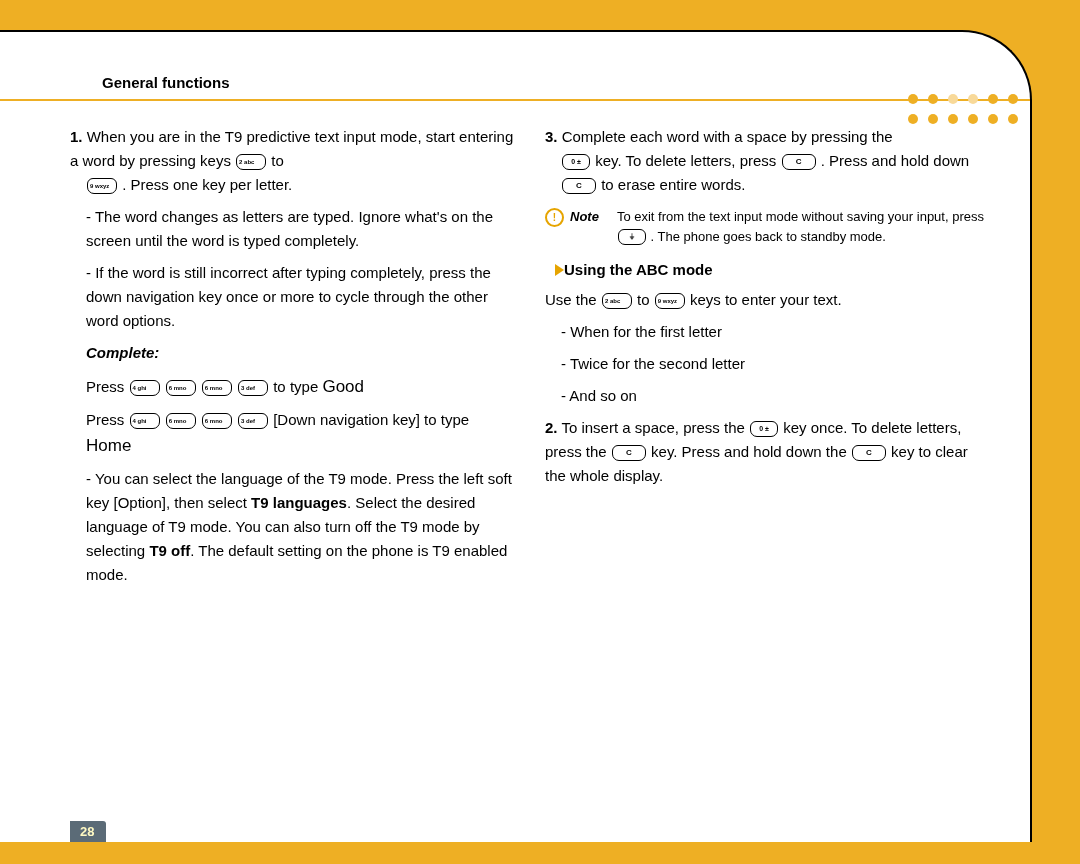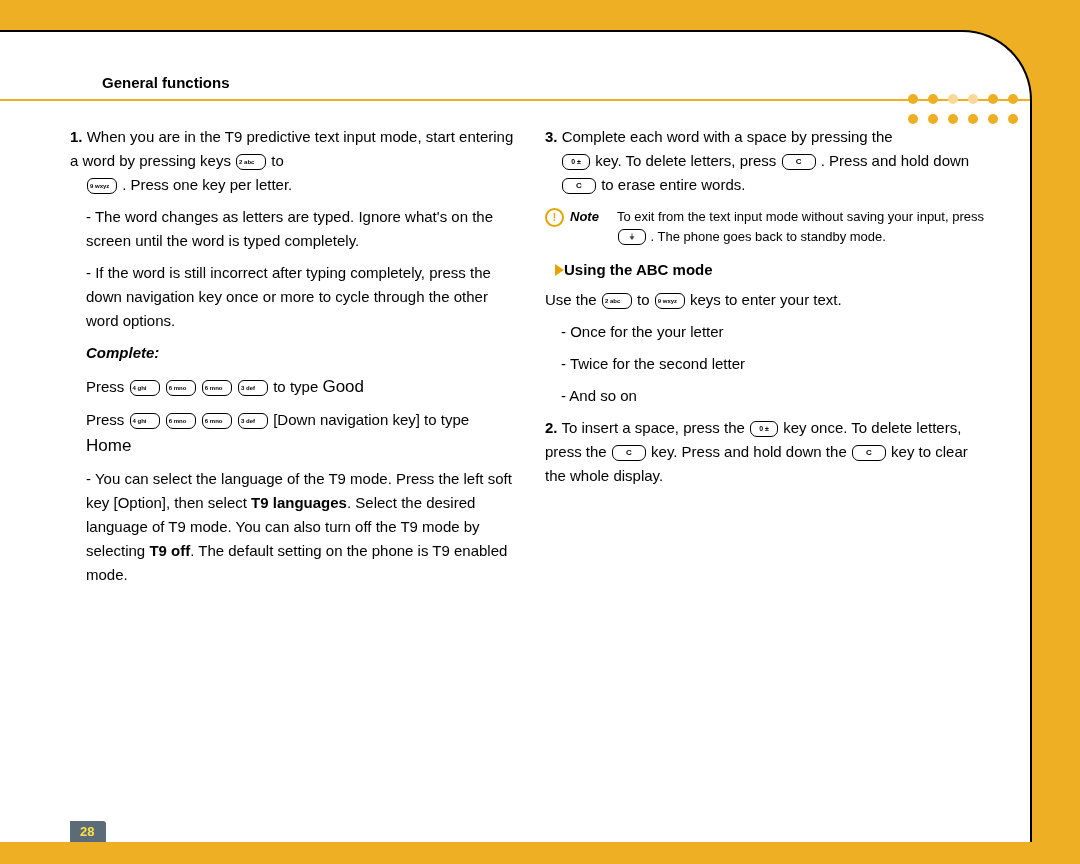--- a/index.html
+++ b/index.html
@@ -77,21 +77,21 @@
   .subhead { font-weight:bold; margin:6px 0 6px 10px; display:flex; align-items:center; }
   .tri {
     width:0; height:0; border-top:6px solid transparent; border-bottom:6px solid transparent; border-left:9px solid #e6a400;
   }
 
   .page-num {
     position:absolute;
     bottom:0;
     left:70px;
     background:#5b6b77;
-    color:#fde047;
+    color:#fef9c3;
     font-weight:bold;
     font-size:13px;
     padding:3px 12px 3px 10px;
     border-radius:0 3px 0 0;
   }
 
   .word-big { font-size:17px; }
 </style>
 </head>
 <body>
@@ -185,21 +185,21 @@
       </div>
 
       <p>
         <span>Use the </span>
         <span class="key">2 abc</span>
         <span> to </span>
         <span class="key">9 wxyz</span>
         <span> keys to enter your text.</span>
       </p>
 
-      <p class="indent-1">- <span>Once for the your letter</span></p>
+      <p class="indent-1">- <span>When for the first letter</span></p>
       <p class="indent-1">- <span>Twice for the second letter</span></p>
       <p class="indent-1">- <span>And so on</span></p>
 
       <p>
         <span class="num">2.</span> <span>To insert a space, press the </span>
         <span class="key key-sq">0 ±</span>
         <span> key once. To delete letters, press the </span>
         <span class="key key-c">C</span>
         <span> key. Press and hold down the </span>
         <span class="key key-c">C</span>

